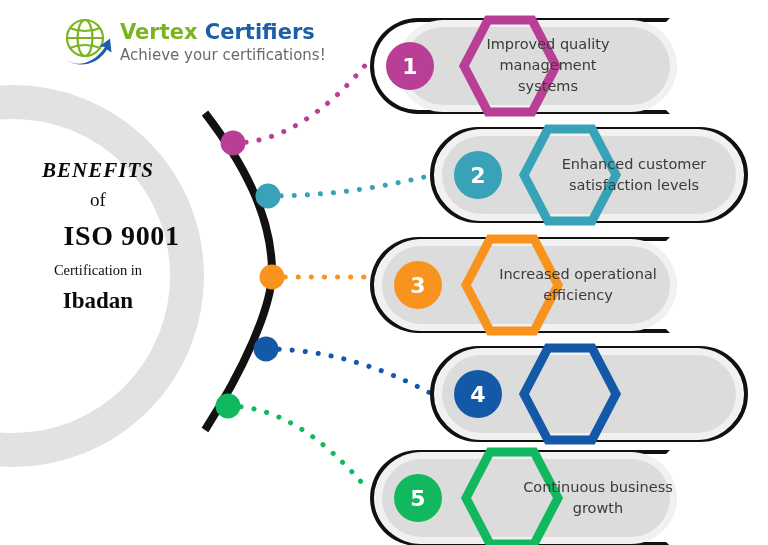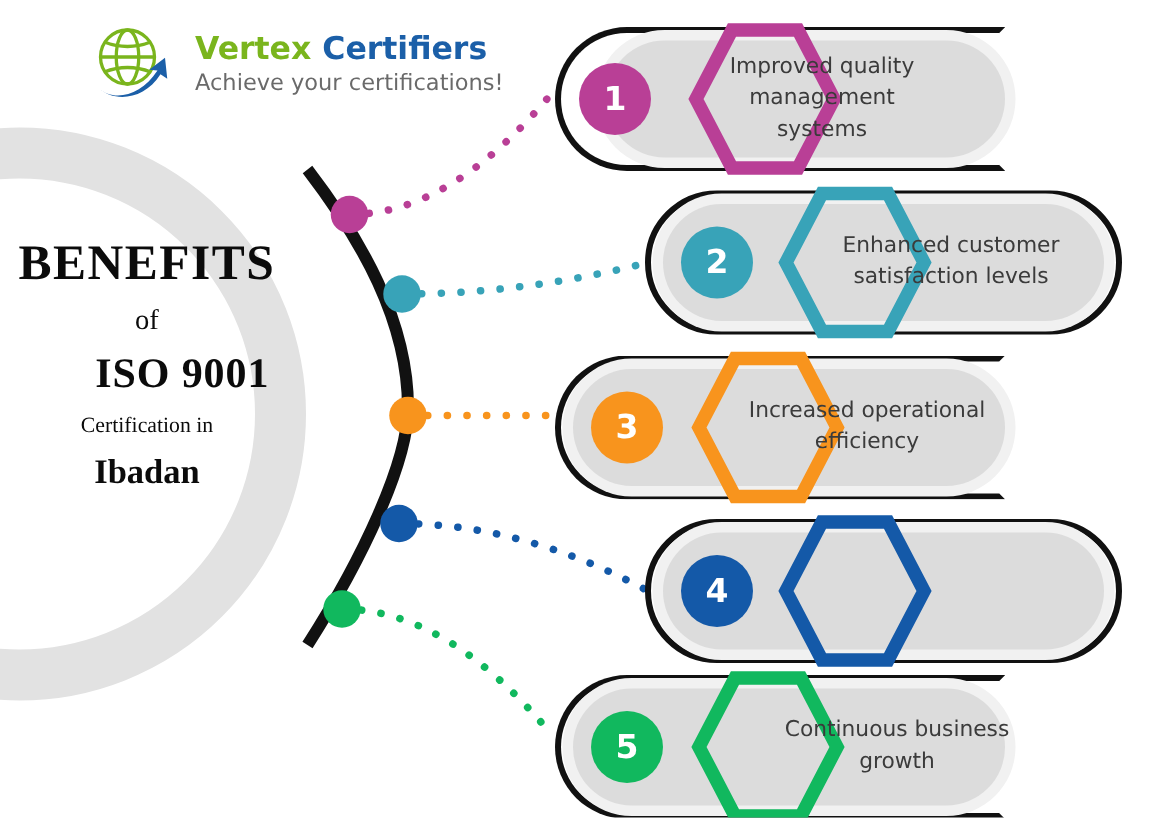--- a/index.html
+++ b/index.html
@@ -25,34 +25,34 @@
   
   .title-block{
     position:absolute;
     left:0px; top:158px;
     width:196px;
     text-align:center;
     font-family:"Liberation Serif", serif;
     color:#0b0b0b;
     z-index:6;
   }
-  .t-benefits{ font-size:33px; font-weight:bold; letter-spacing:1.0px; line-height:1.15; }
+  .t-benefits{ font-size:21px; font-weight:bold; letter-spacing:1.0px; line-height:1.15;font-style:italic; }
   .t-of{ font-size:19px; font-weight:normal; line-height:1.9; }
   .t-iso{ font-size:28px; font-weight:bold; letter-spacing:0.6px; line-height:1.25;padding-left:47px; }
   .t-cert{ font-size:14.5px; font-weight:normal; line-height:2.35; }
   .t-city{ font-size:23px; font-weight:bold; line-height:1.2; }
 
   
   .logo{
     position:absolute; left:58px; top:14px;
     width:210px; height:56px; z-index:7;
     display:flex; align-items:center;
   }
   .logo-mark{ width:58px; height:52px; flex:0 0 58px; position:relative; }
-  .logo-text{ margin-left:14px; line-height:1; }
+  .logo-text{ margin-left:4px; line-height:1; }
   .logo-name{ font-family:"DejaVu Sans", sans-serif; font-size:21px; font-weight:bold; white-space:nowrap; }
   .lg-vertex{ color:#7ab51d; }
   .lg-cert{ color:#1b5fa8; }
   .logo-tag{
     font-family:"DejaVu Sans", sans-serif;
     font-size:15px; color:#6a6a6a; margin-top:5px; white-space:nowrap;
   }
 
   
   .row{ position:absolute; height:96px; z-index:4; }

